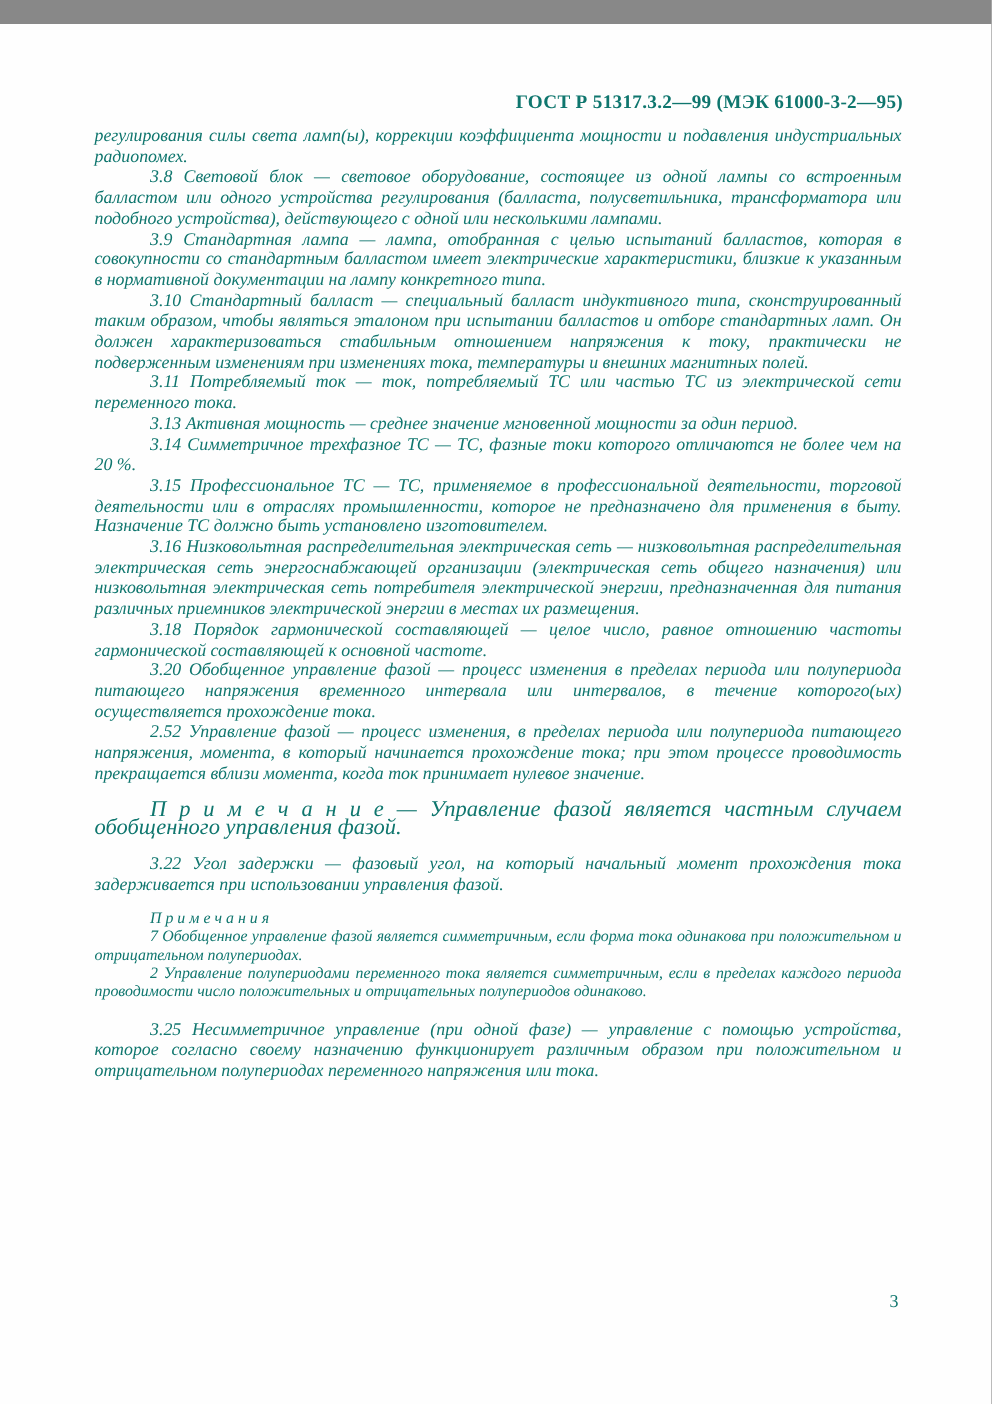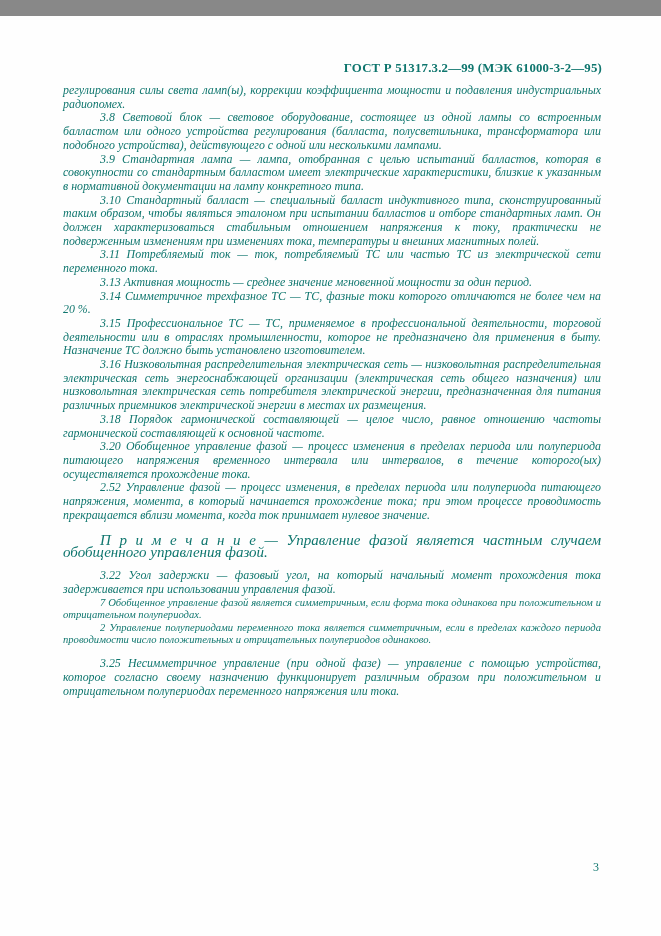--- a/index.html
+++ b/index.html
@@ -73,20 +73,21 @@
     <p class="para">3.11 Потребляемый ток — ток, потребляемый ТС или частью ТС из электрической сети переменного тока.</p>
     <p class="para">3.13 Активная мощность — среднее значение мгновенной мощности за один период.</p>
     <p class="para">3.14 Симметричное трехфазное ТС — ТС, фазные токи которого отличаются не более чем на 20 %.</p>
     <p class="para">3.15 Профессиональное ТС — ТС, применяемое в профессиональной деятельности, торговой деятельности или в отраслях промышленности, которое не предназначено для применения в быту. Назначение ТС должно быть установлено изготовителем.</p>
     <p class="para italic">3.16 Низковольтная распределительная электрическая сеть — низковольтная распределительная электрическая сеть энергоснабжающей организации (электрическая сеть общего назначения) или низковольтная электрическая сеть потребителя электрической энергии, предназначенная для питания различных приемников электрической энергии в местах их размещения.</p>
     <p class="para italic">3.18 Порядок гармонической составляющей — целое число, равное отношению частоты гармонической составляющей к основной частоте.</p>
     <p class="para italic">3.20 Обобщенное управление фазой — процесс изменения в пределах периода или полупериода питающего напряжения временного интервала или интервалов, в течение которого(ых) осуществляется прохождение тока.</p>
     <p class="para italic">2.52 Управление фазой — процесс изменения, в пределах периода или полупериода питающего напряжения, момента, в который начинается прохождение тока; при этом процессе проводимость прекращается вблизи момента, когда ток принимает нулевое значение.</p>
     <p class="para note">П р и м е ч а н и е — Управление фазой является частным случаем обобщенного управления фазой.</p>
     <p class="para italic">3.22 Угол задержки — фазовый угол, на который начальный момент прохождения тока задерживается при использовании управления фазой.</p>
+    <p class="para notes-heading">П р и м е ч а н и я</p>
     <p class="para note-item">7 Обобщенное управление фазой является симметричным, если форма тока одинакова при положительном и отрицательном полупериодах.</p>
     <p class="para note-item">2 Управление полупериодами переменного тока является симметричным, если в пределах каждого периода проводимости число положительных и отрицательных полупериодов одинаково.</p>
     <p class="para italic after-notes">3.25 Несимметричное управление (при одной фазе) — управление с помощью устройства, которое согласно своему назначению функционирует различным образом при положительном и отрицательном полупериодах переменного напряжения или тока.</p>
   </div>
 
   <div class="page-number">3</div>
 
 </div>
 
 </body></html>

